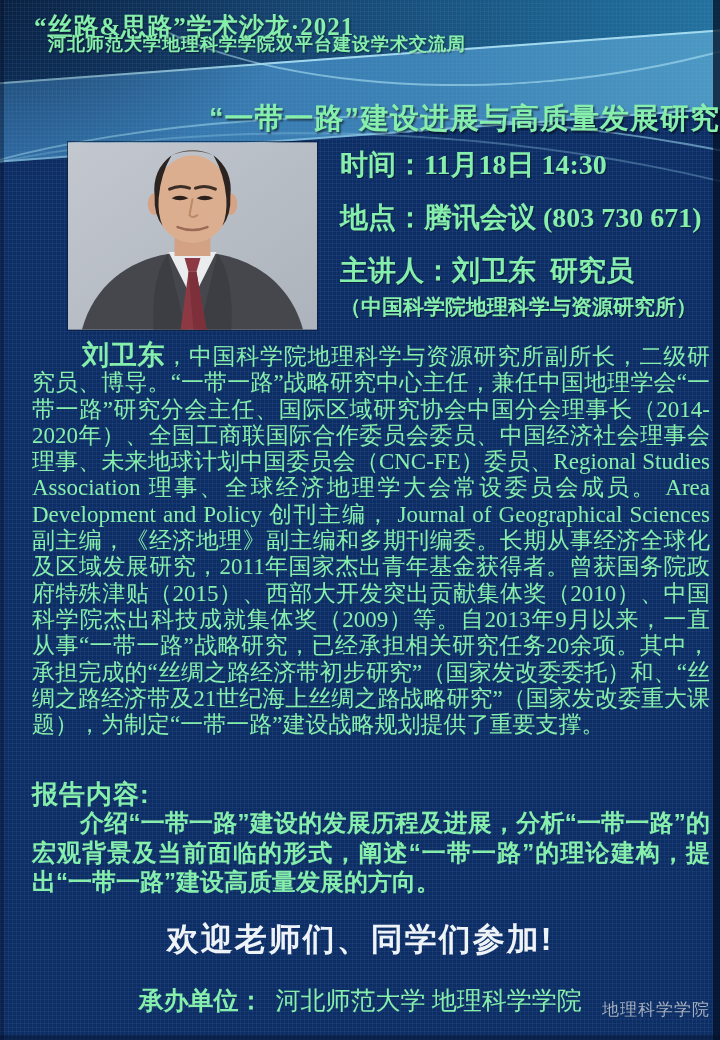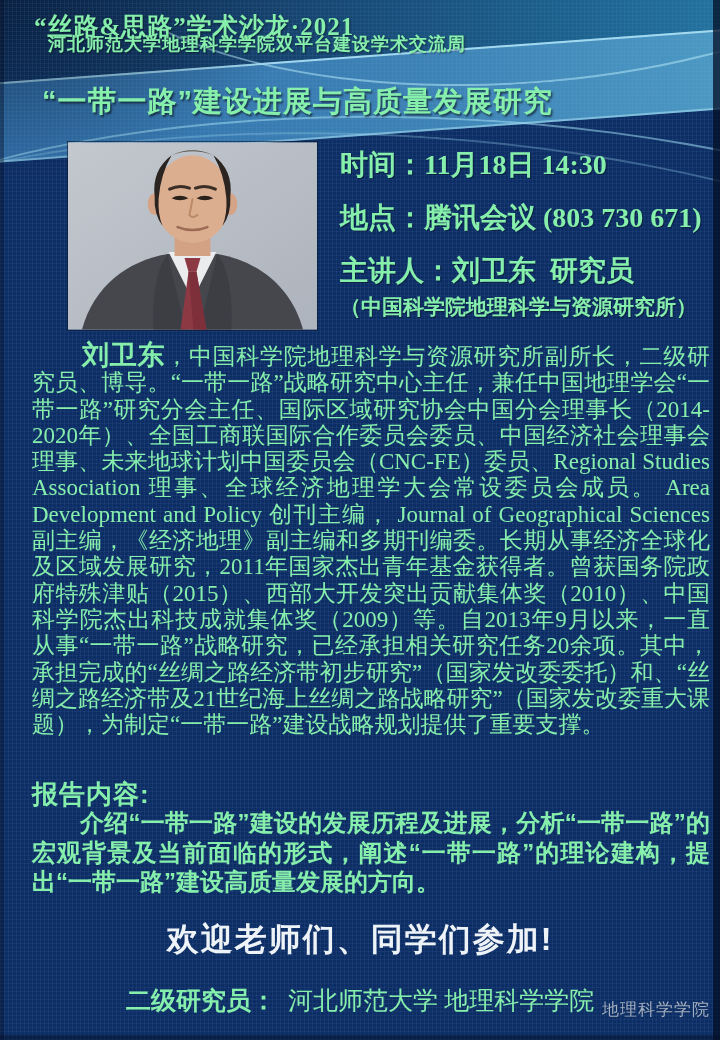--- a/index.html
+++ b/index.html
@@ -39,21 +39,21 @@
   
   .edge-r{position:absolute;top:0;right:0;width:7px;height:1040px;background:rgba(4,16,38,0.75);z-index:4;}
   .edge-l{position:absolute;top:0;left:0;width:4px;height:1040px;background:rgba(4,16,38,0.4);z-index:4;}
   .edge-b{position:absolute;bottom:0;left:0;width:720px;height:5px;background:rgba(4,16,38,0.45);z-index:4;}
   
   .layer{position:absolute;z-index:5;color:#86efac;}
   .hline1{top:10px;left:34px;font-size:25px;font-weight:bold;letter-spacing:1px;
           text-shadow:1px 1px 2px rgba(0,0,0,0.5);}
   .hline2{top:32px;left:48px;font-size:18px;font-weight:bold;letter-spacing:1px;
           text-shadow:1px 1px 2px rgba(0,0,0,0.5);}
-  .main-title{top:82px;left:0;width:720px;text-align:left;padding-left:42px;box-sizing:border-box;
+  .main-title{top:99px;left:0;width:720px;text-align:right;padding-left:42px;box-sizing:border-box;
           font-family:"Liberation Sans", sans-serif;font-size:29px;font-weight:bold;letter-spacing:1px;
           text-shadow:1.5px 1.5px 2px rgba(0,0,0,0.55);}
   
   .photo{position:absolute;top:142px;left:68px;width:249px;height:188px;z-index:5;
          box-shadow:0 0 0 1px rgba(10,25,50,0.6);}
   .photo svg{display:block;}
   
   .info-row{position:absolute;left:340px;font-size:28px;font-weight:bold;white-space:pre-wrap;
             text-shadow:1px 1px 1px rgba(0,0,0,0.4);}
   .info-time{top:146px;}
@@ -149,14 +149,14 @@
 <div class="layer info-row info-venue"><span>地点：</span><span>腾讯会议 (803 730 671)</span></div>
 <div class="layer info-row info-speaker"><span>主讲人：</span><span>刘卫东  研究员</span></div>
 <div class="layer info-row info-affil">（中国科学院地理科学与资源研究所）</div>
 
 <div class="layer bio"><span class="bio-name">刘卫东</span><span>，中国科学院地理科学与资源研究所副所长，二级研究员、博导。“一带一路”战略研究中心主任，兼任中国地理学会“一带一路”研究分会主任、国际区域研究协会中国分会理事长（2014-2020年）、全国工商联国际合作委员会委员、中国经济社会理事会理事、未来地球计划中国委员会（CNC-FE）委员、Regional Studies Association 理事、全球经济地理学大会常设委员会成员。 Area Development and Policy 创刊主编， Journal of Geographical Sciences 副主编，《经济地理》副主编和多期刊编委。长期从事经济全球化及区域发展研究，2011年国家杰出青年基金获得者。曾获国务院政府特殊津贴（2015）、西部大开发突出贡献集体奖（2010）、中国科学院杰出科技成就集体奖（2009）等。自2013年9月以来，一直从事“一带一路”战略研究，已经承担相关研究任务20余项。其中，承担完成的“丝绸之路经济带初步研究”（国家发改委委托）和、“丝绸之路经济带及21世纪海上丝绸之路战略研究”（国家发改委重大课题），为制定“一带一路”建设战略规划提供了重要支撑。</span></div>
 
 <div class="layer report-heading">报告内容:</div>
 <div class="layer report-body">介绍“一带一路”建设的发展历程及进展，分析“一带一路”的宏观背景及当前面临的形式，阐述“一带一路”的理论建构，提出“一带一路”建设高质量发展的方向。</div>
 
 <div class="layer welcome">欢迎老师们、同学们参加!</div>
-<div class="layer organizer"><span class="org-label">二级研究员：</span><span class="org-value">河北师范大学 地理科学学院</span></div>
+<div class="layer organizer"><span class="org-label">承办单位：</span><span class="org-value">河北师范大学 地理科学学院</span></div>
 <div class="layer watermark">地理科学学院</div>
 
 </body></html>

